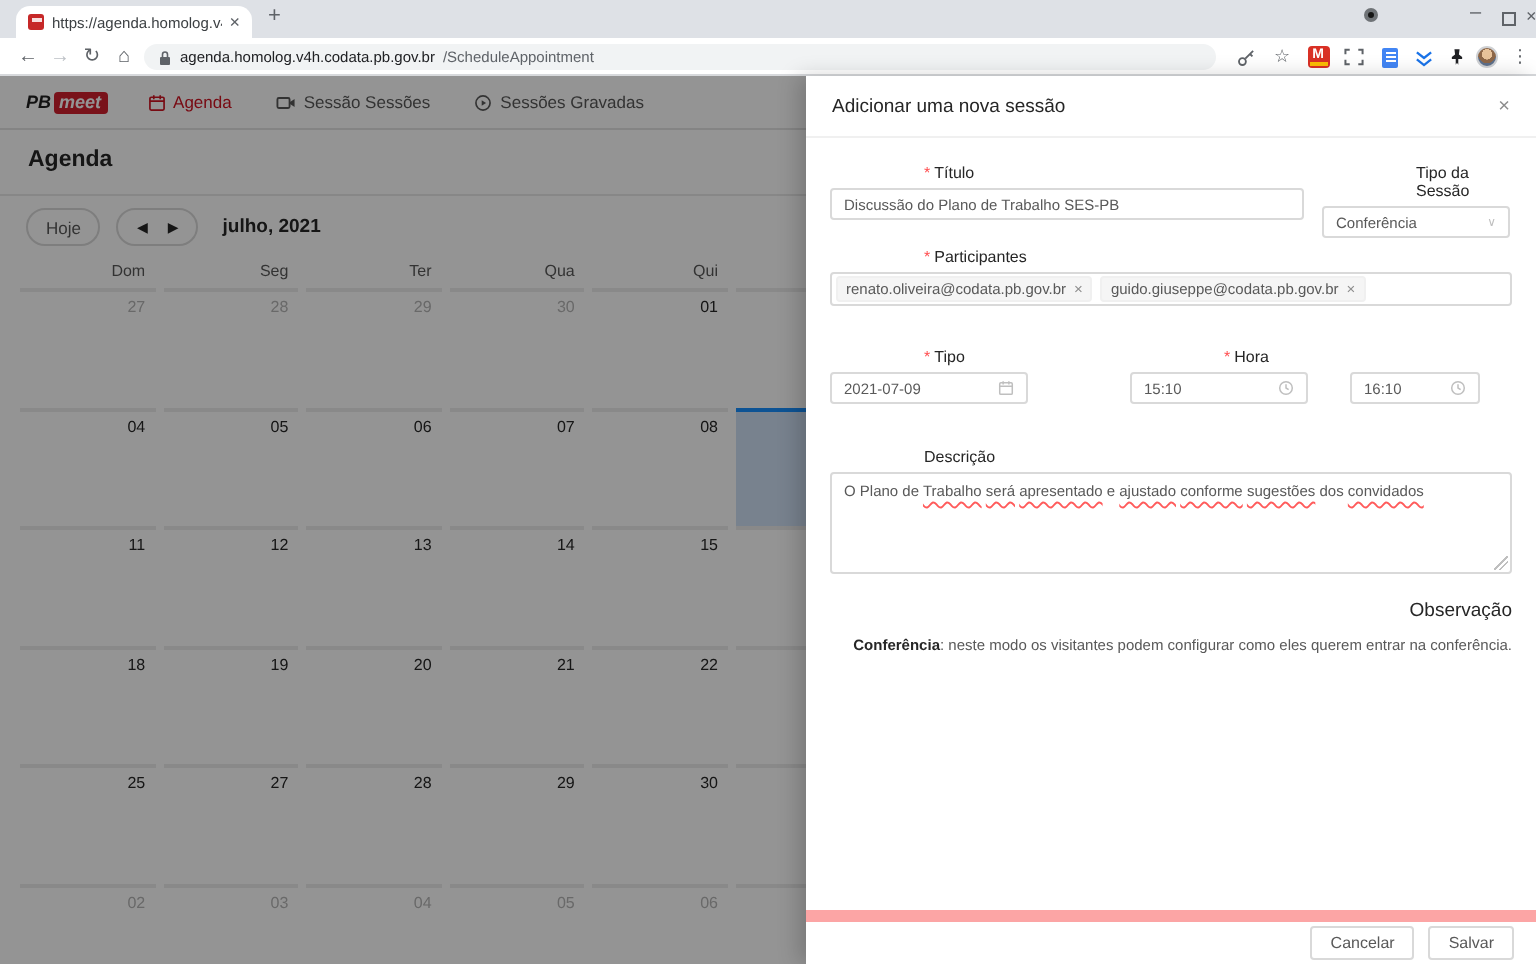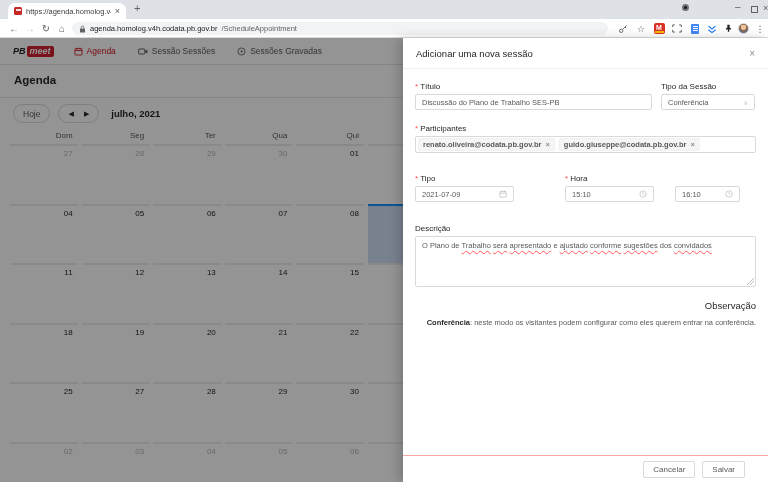--- a/index.html
+++ b/index.html
@@ -71,43 +71,43 @@
   .mask { position:absolute; top:38px; left:0; width:768px; height:444px; background:rgba(0,0,0,0.42); }
 
   
   .modal { position:absolute; top:38px; left:403px; width:365px; height:444px; background:#fff;
     box-shadow:-4px 0 10px rgba(0,0,0,0.18); }
   .modal-header { position:absolute; top:0; left:0; right:0; height:31px; border-bottom:1px solid #f0f0f0;
     display:flex; align-items:center; padding:0 13px; }
   .modal-title { font-size:9.5px; color:#262626; }
   .modal-close { margin-left:auto; font-size:10px; color:#8c8c8c; }
   .fld { position:absolute; }
-  .flabel { font-size:8px; color:#262626; margin-bottom:3px; }
+  .flabel { font-size:8px; color:#262626; margin-bottom:3px;margin-left:47px; }
   .req { color:#ff4d4f; margin-right:2px; }
   .ctrl { height:16px; border:1px solid #d9d9d9; border-radius:2px; background:#fff;
     display:flex; align-items:center; padding:0 6px; font-size:7.5px; color:#595959; }
   input.ctrl { width:100%; outline:none; }
   .ctrl .spread { margin-left:auto; }
   .chev { color:#bfbfbf; font-size:6px; }
   .tags-box { min-height:17px; border:1px solid #d9d9d9; border-radius:2px; background:#fff;
     display:flex; align-items:center; gap:4px; padding:1px 2px; }
   .tag { background:#f5f5f5; border:1px solid #f0f0f0; border-radius:2px; height:13px;
-    display:flex; align-items:center; gap:4px; padding:0 4px; font-size:7.5px; color:#595959;font-weight:bold; }
+    display:flex; align-items:center; gap:4px; padding:0 4px; font-size:7.5px; color:#595959; }
   .tag-x { color:#8c8c8c; font-size:7.5px; }
   .textarea { position:relative; height:51px; border:1px solid #d9d9d9; border-radius:2px; background:#fff;
     padding:3px 6px; font-size:7.5px; color:#595959; line-height:11px; }
   .textarea .misspelled { text-decoration:underline; text-decoration-style:wavy;
     text-decoration-color:#ff5b5b; text-decoration-thickness:1px; text-underline-offset:2px; }
   .resize-handle { position:absolute; right:1px; bottom:1px; width:7px; height:7px;
     background:linear-gradient(135deg, transparent 0 46%, #bfbfbf 46% 54%, transparent 54% 66%, #bfbfbf 66% 74%, transparent 74%); }
   .obs-heading { font-size:9.5px; color:#262626; margin-bottom:6px; }
   .obs-text { font-size:7.5px; color:#595959; line-height:11px; }
   .obs-text b { color:#262626; }
-  .modal-footer { position:absolute; bottom:0; left:0; right:0; height:27px; border-top:1px solid #fca5a5;
-    display:flex; align-items:center; justify-content:flex-end; gap:7px; padding-right:23px; }
+  .modal-footer { position:absolute; bottom:0; left:0; right:0; height:27px; border-top:6px solid #fca5a5;
+    display:flex; align-items:center; justify-content:flex-end; gap:7px; padding-right:11px; }
   .btn { height:17px; border:1px solid #d9d9d9; border-radius:2px; background:#fff;
     display:flex; align-items:center; padding:0 9px; font-size:8px; color:#595959; }
 </style>
 </head>
 <body>
 
 <div id="stage">
 
   <div class="tabstrip">
     <div class="tab">

